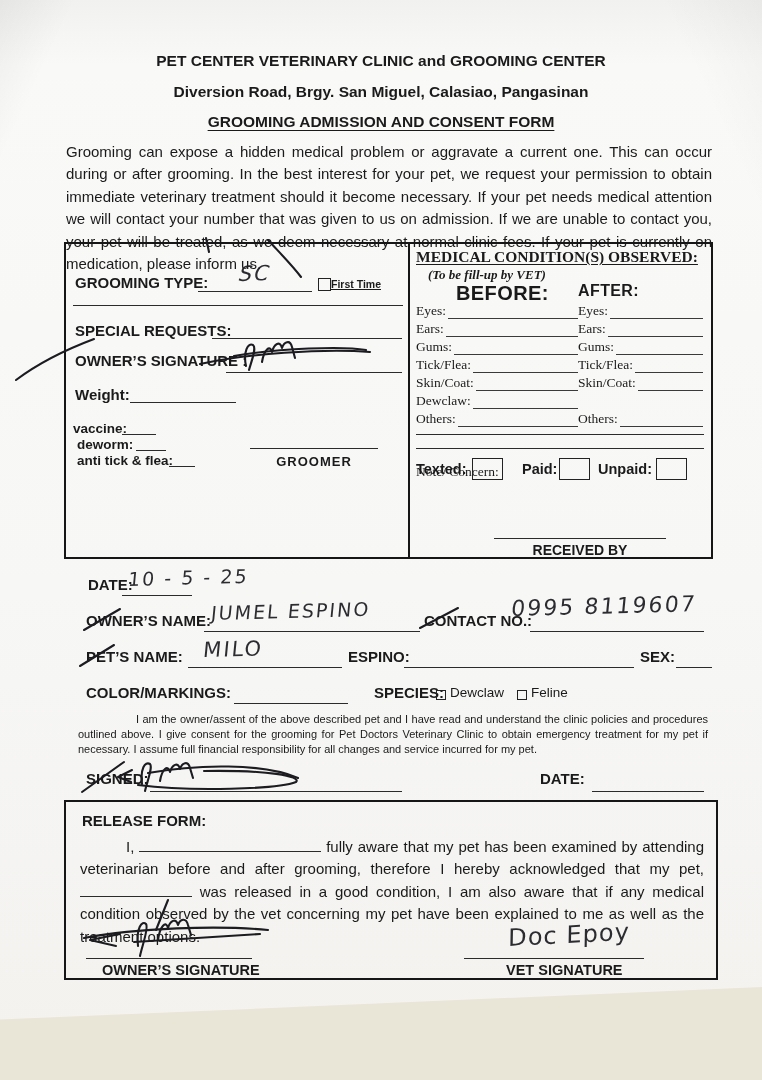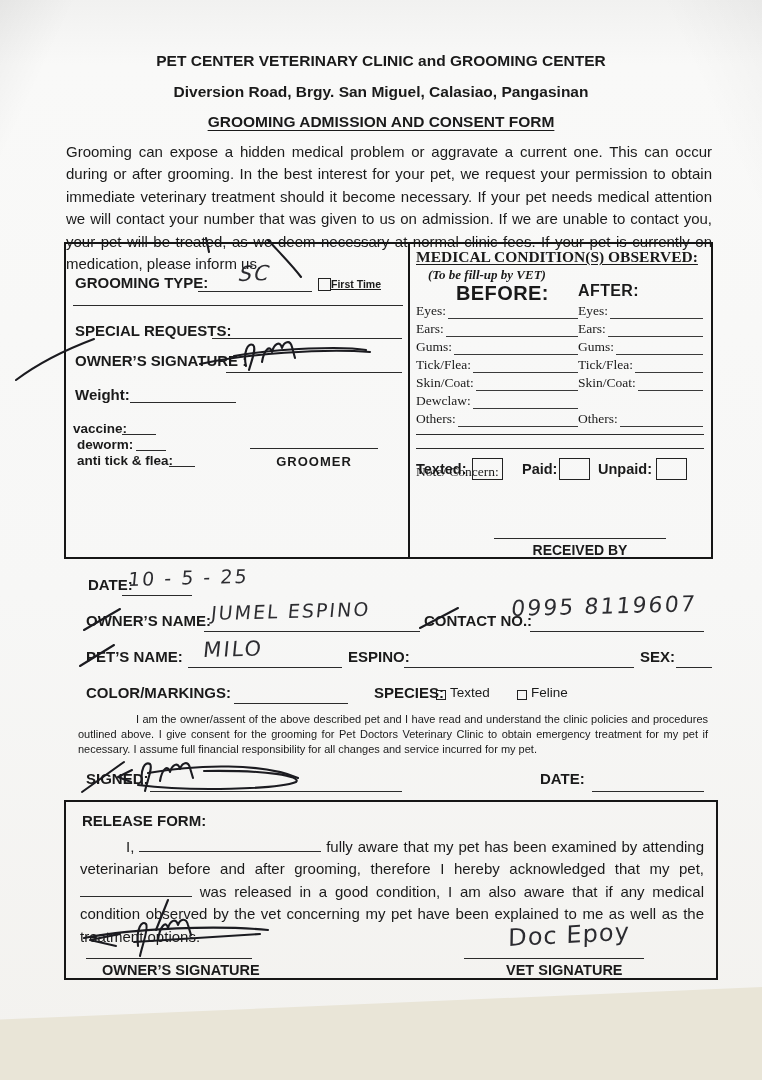--- a/index.html
+++ b/index.html
@@ -210,21 +210,21 @@
 <span class="abs hw" style="left:202px;top:638px;font-size:21px;">MILO</span>
 <span class="abs lbl" style="left:348px;top:648px;">ESPINO:</span>
 <span class="abs line" style="left:404px;top:648px;width:230px;height:19px;"></span>
 <span class="abs lbl" style="left:640px;top:648px;">SEX:</span>
 <span class="abs line" style="left:676px;top:648px;width:36px;height:19px;"></span>
 
 <span class="abs lbl" style="left:86px;top:684px;">COLOR/MARKINGS:</span>
 <span class="abs line" style="left:234px;top:684px;width:114px;height:19px;"></span>
 <span class="abs lbl" style="left:374px;top:684px;">SPECIES:</span>
 <span class="abs chk" style="left:436px;top:690px;width:8px;height:8px;border-width:1px;"></span>
-<span class="abs" style="left:450px;top:685px;font-size:13.5px;">Texted</span>
+<span class="abs" style="left:450px;top:685px;font-size:13.5px;">Dewclaw</span>
 <span class="abs chk" style="left:517px;top:690px;width:8px;height:8px;border-width:1px;"></span>
 <span class="abs" style="left:531px;top:685px;font-size:13.5px;">Feline</span>
 
 <div class="abs justify" style="left:78px;top:712px;width:630px;font-size:11px;line-height:14.8px;text-indent:58px;">I am the owner/assent of the above described pet and I have read and understand the clinic policies and procedures outlined above. I give consent for the grooming for Pet Doctors Veterinary Clinic to obtain emergency treatment for my pet if necessary. I assume full financial responsibility for all changes and service incurred for my pet.</div>
 
 <span class="abs lbl" style="left:86px;top:770px;">SIGNED:</span>
 <span class="abs line" style="left:150px;top:770px;width:252px;height:21px;"></span>
 <span class="abs lbl" style="left:540px;top:770px;">DATE:</span>
 <span class="abs line" style="left:592px;top:770px;width:112px;height:21px;"></span>
 

